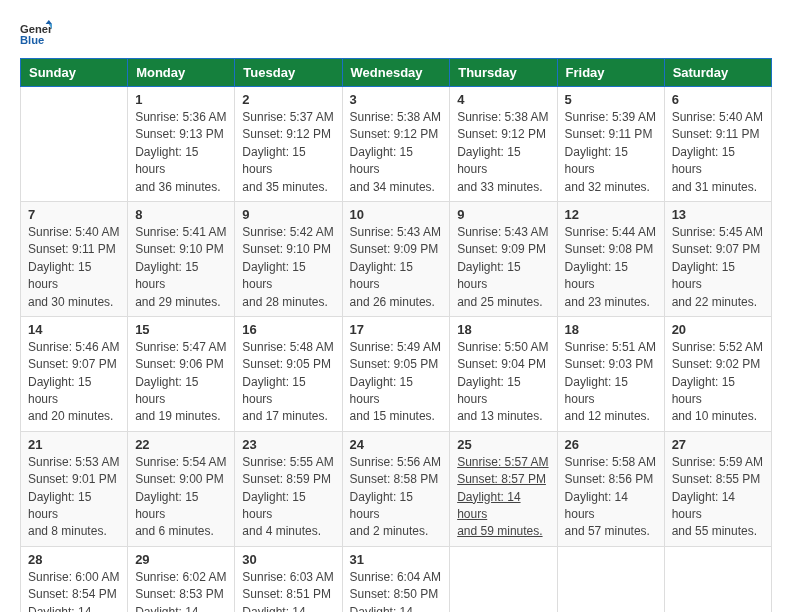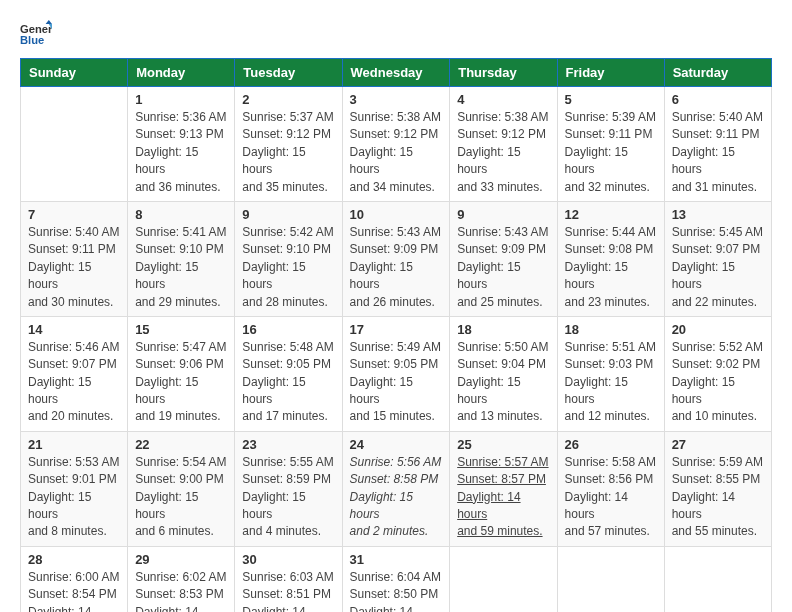--- a/index.html
+++ b/index.html
@@ -274,21 +274,21 @@
         </td>
         <td>
           <span class="day-number">23</span>
           <div class="day-info" style="white-space: pre-line;">Sunrise: 5:55 AM
 Sunset: 8:59 PM
 Daylight: 15 hours
 and 4 minutes.</div>
         </td>
         <td>
           <span class="day-number">24</span>
-          <div class="day-info" style="white-space: pre-line; font-style: italic;">Sunrise: 5:56 AM
+          <div class="day-info" style="white-space: pre-line;">Sunrise: 5:56 AM
 Sunset: 8:58 PM
 Daylight: 15 hours
 and 2 minutes.</div>
         </td>
         <td>
           <span class="day-number">25</span>
           <div class="day-info" style="white-space: pre-line; text-decoration: underline;">Sunrise: 5:57 AM
 Sunset: 8:57 PM
 Daylight: 14 hours
 and 59 minutes.</div>

